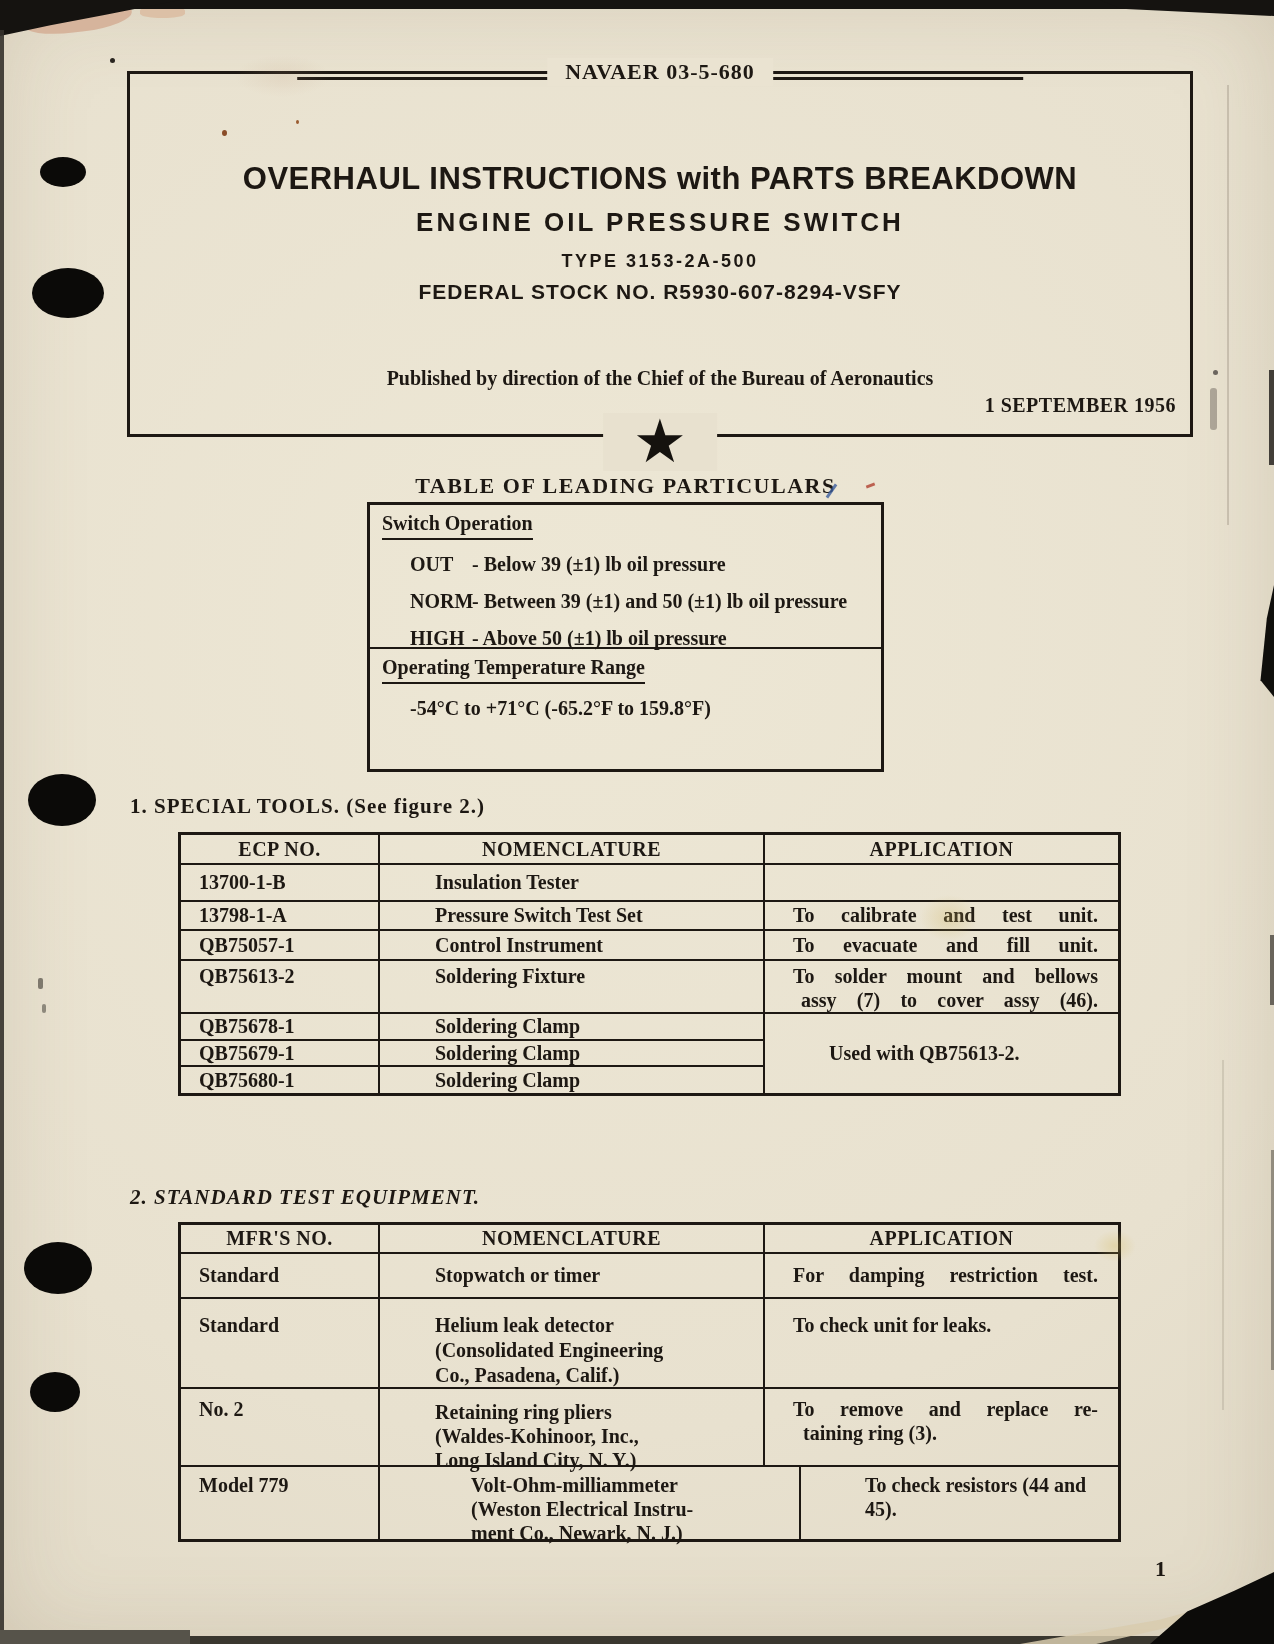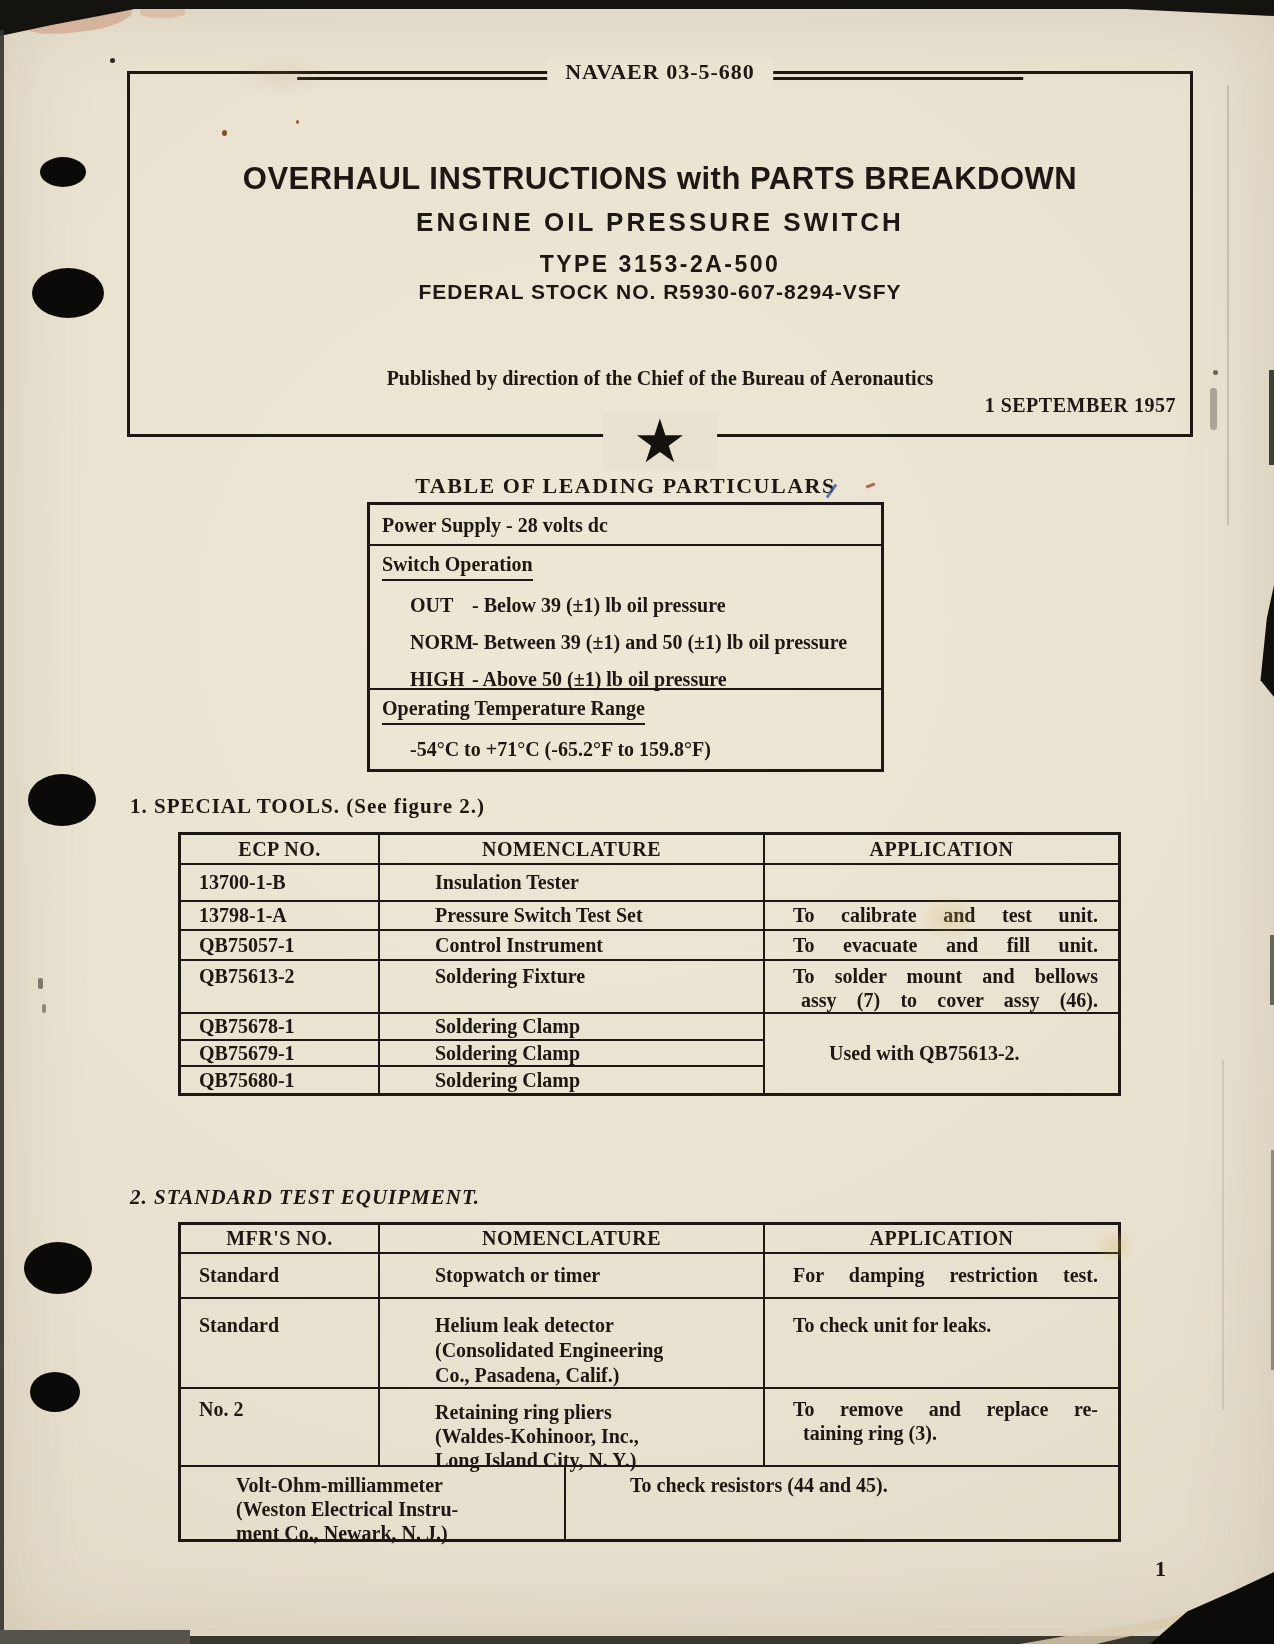--- a/index.html
+++ b/index.html
@@ -13,21 +13,21 @@
     border:3px solid #1d1813;}
   .doc-num{position:absolute;top:-16px;left:50%;transform:translateX(-50%);
     background:#eae3d1;padding:0 18px;font-weight:bold;font-size:22px;
     letter-spacing:1px;line-height:28px;white-space:nowrap;}
   .doc-num::before,.doc-num::after{content:"";position:absolute;top:19px;height:3px;width:250px;background:#1d1813;}
   .doc-num::before{right:100%;}
   .doc-num::after{left:100%;}
   .hline{position:absolute;left:0;right:0;text-align:center;white-space:nowrap;}
   .t1{top:87px;font-family:"Liberation Sans",sans-serif;font-weight:bold;font-size:31px;letter-spacing:0.5px;}
   .t2{top:133px;font-family:"Liberation Sans",sans-serif;font-weight:bold;font-size:26px;letter-spacing:3px;}
-  .t3{top:177px;font-family:"Liberation Sans",sans-serif;font-weight:bold;font-size:23px;letter-spacing:2.5px;}
+  .t3{top:177px;font-family:"Liberation Sans",sans-serif;font-weight:bold;font-size:18px;letter-spacing:2.5px;}
   .t4{top:206px;font-family:"Liberation Sans",sans-serif;font-weight:bold;font-size:21px;letter-spacing:1px;}
   .t5{top:235px;font-family:"Liberation Sans",sans-serif;font-weight:bold;font-size:21px;letter-spacing:0.5px;}
   .published{top:293px;font-weight:bold;font-size:20px;}
   .pub-date{position:absolute;right:14px;top:320px;font-weight:bold;font-size:20px;letter-spacing:0.5px;}
   .star{position:absolute;left:50%;bottom:-37px;transform:translateX(-50%);
     font-size:60px;line-height:58px;background:#e8e1cf;padding:0 30px;color:#15120e;}
   
   .lp-title{position:absolute;left:367px;top:473px;width:517px;text-align:center;
     font-weight:bold;font-size:22px;letter-spacing:1.5px;white-space:nowrap;}
   .lp-box{position:absolute;left:367px;top:502px;width:511px;height:264px;border:3px solid #1d1813;
@@ -70,27 +70,26 @@
 <div class="stage">
   <div class="paper"></div>
 
   <div class="header-box">
     <div class="doc-num">NAVAER 03-5-680</div>
     <div class="hline t1">OVERHAUL INSTRUCTIONS with PARTS BREAKDOWN</div>
     <div class="hline t2">ENGINE OIL PRESSURE SWITCH</div>
     <div class="hline t3">TYPE 3153-2A-500</div>
     <div class="hline t4">FEDERAL STOCK NO. R5930-607-8294-VSFY</div>
     <div class="hline published">Published by direction of the Chief of the Bureau of Aeronautics</div>
-    <div class="pub-date">1 SEPTEMBER 1957</div>
+    <div class="pub-date">1 SEPTEMBER 1956</div>
     <div class="star">★</div>
   </div>
 
   <div class="lp-title">TABLE OF LEADING PARTICULARS</div>
   <div class="lp-box">
-    <div class="lp-r1">Power Supply - 28 volts dc</div>
     <div class="lp-r2">
       <span class="lp-head">Switch Operation</span>
       <div class="lp-line">
         <span class="sw">OUT</span>
         <span>- Below 39 (±1) lb oil pressure</span>
       </div>
       <div class="lp-line">
         <span class="sw">NORM</span>
         <span>- Between 39 (±1) and 50 (±1) lb oil pressure</span>
       </div>
@@ -188,20 +187,21 @@
         <div>Retaining ring pliers</div>
         <div>(Waldes-Kohinoor, Inc.,</div>
         <div>Long Island City, N. Y.)</div>
       </div>
       <div class="td td3 lines" style="padding-top:8px;line-height:24px">
         <div class="spread">To remove and replace re-</div>
         <div style="padding-left:10px">taining ring (3).</div>
       </div>
     </div>
     <div class="tr last" style="height:72px">
+      <div class="td td1 lines" style="padding-top:6px;line-height:24px">Model 779</div>
       <div class="td td2 lines" style="padding-top:6px;line-height:24px">
         <div>Volt-Ohm-milliammeter</div>
         <div>(Weston Electrical Instru-</div>
         <div>ment Co., Newark, N. J.)</div>
       </div>
       <div class="td td3 lines" style="padding-top:6px;line-height:24px">
         <div>To check resistors (44 and 45).</div>
       </div>
     </div>
   </div>

